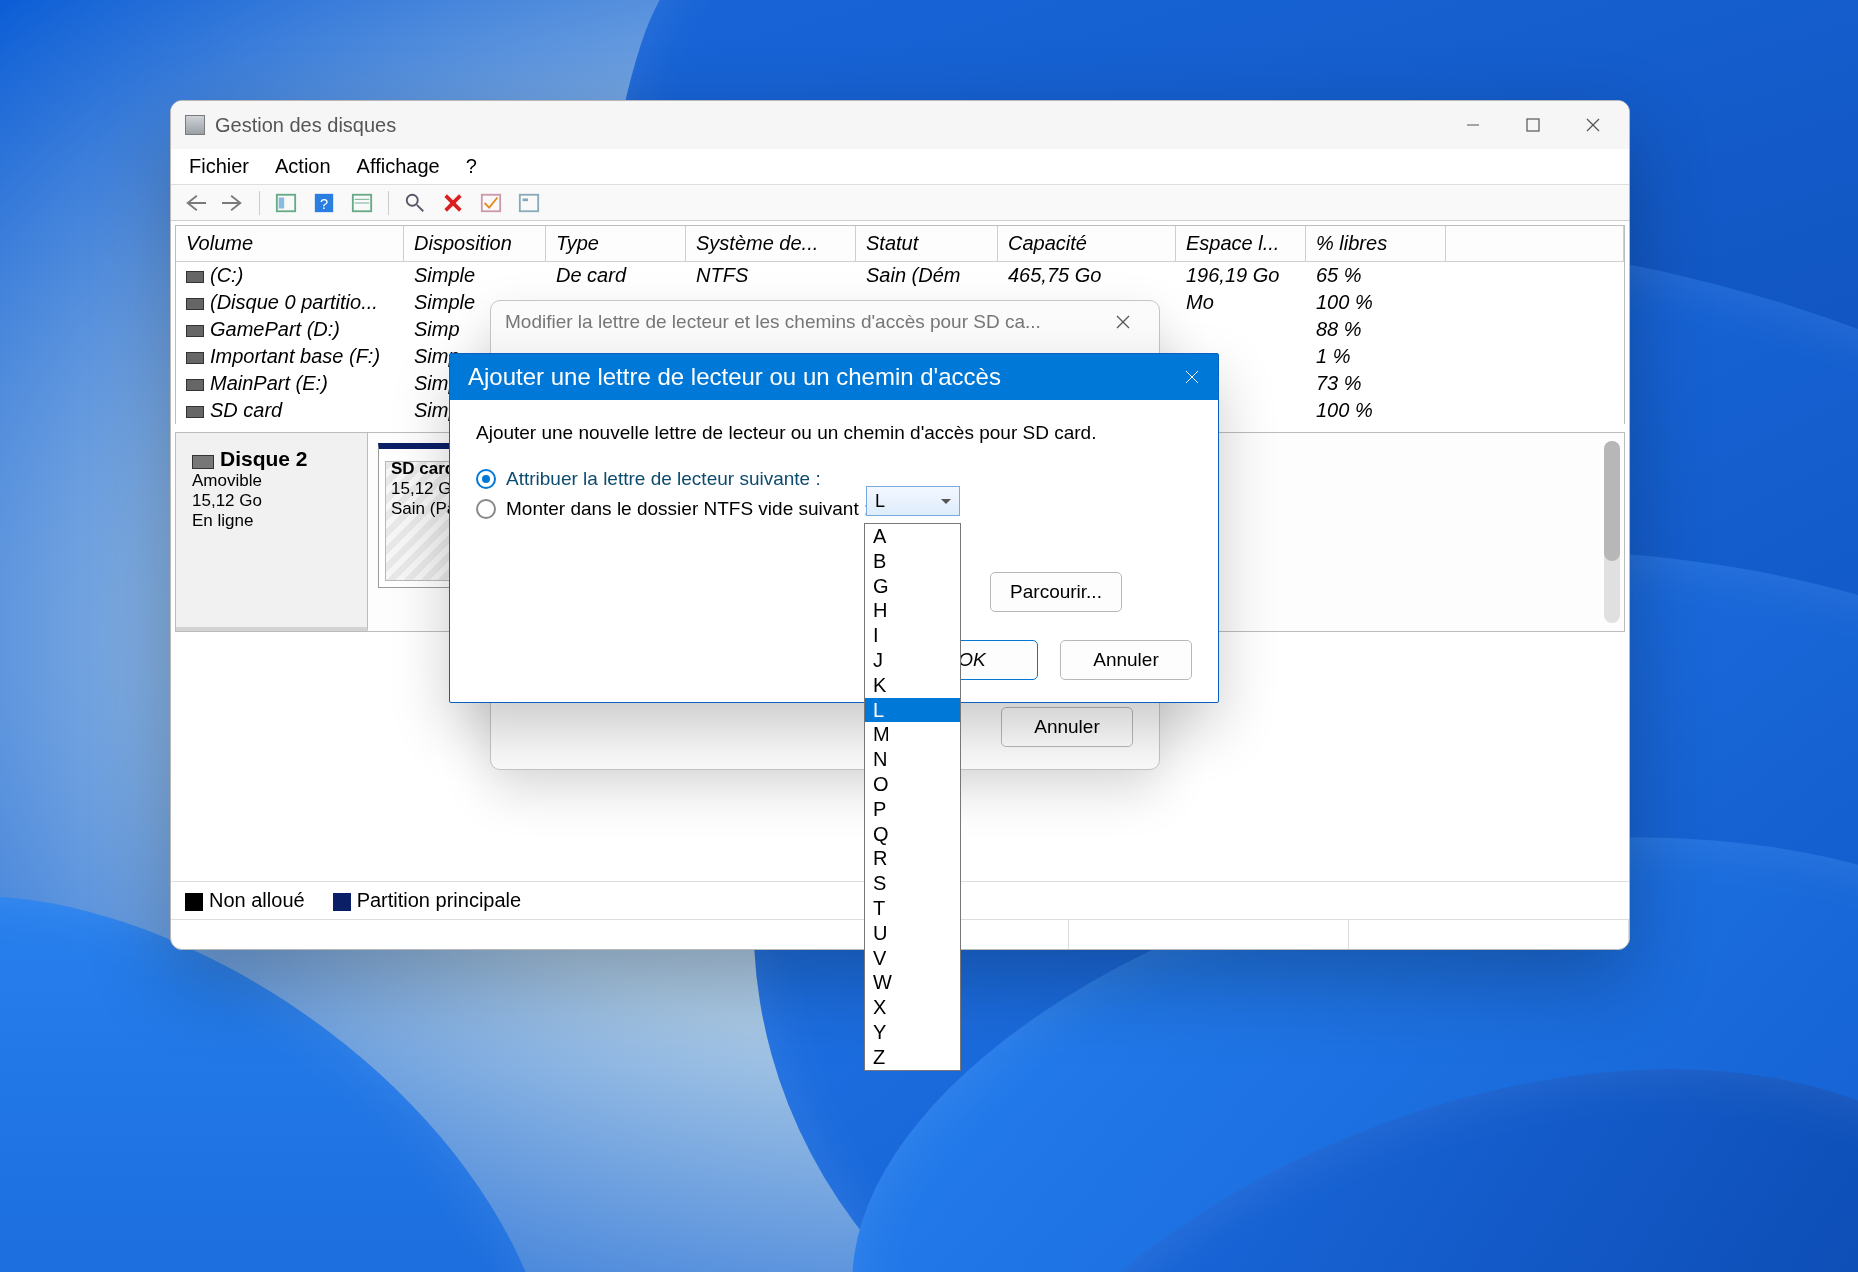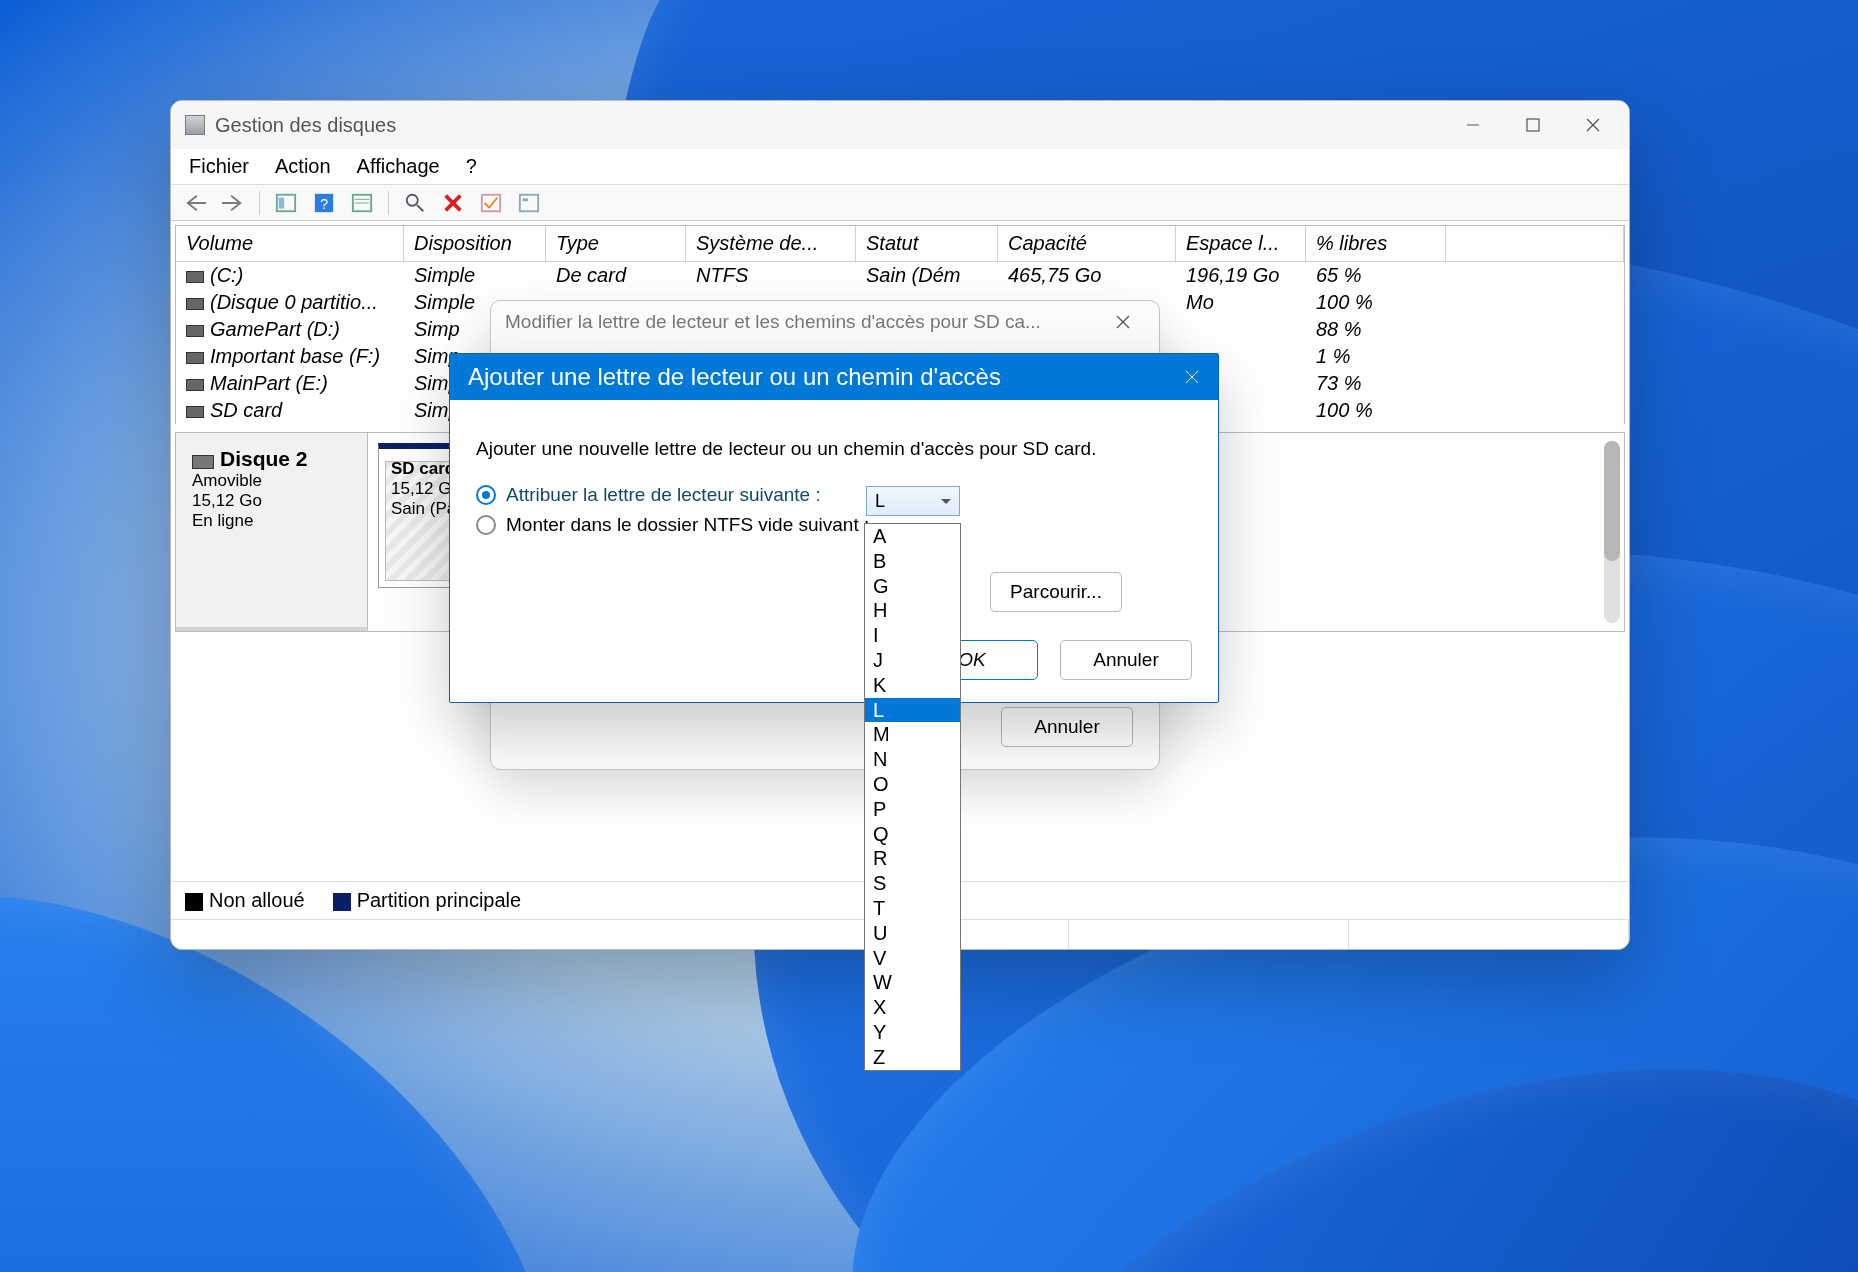--- a/index.html
+++ b/index.html
@@ -92,21 +92,21 @@
   
   .dialog1 {
     position:absolute; left:449px; top:353px; width:770px; height:350px;
     background:#fff; border:1px solid #0a5fbf; border-radius:2px;
     box-shadow:0 25px 60px rgba(0,0,0,0.2);
     z-index:5;
   }
   .d1title { height:46px; background:#0078d7; color:#fff; display:flex; align-items:center; padding:0 18px; font-size:24px;}
   .d1title .sp{flex:1;}
   .d1title .close svg{stroke:#fff;}
-  .d1body { padding:38px 26px 18px 26px; height:calc(100% - 46px); position:relative; }
+  .d1body { padding:22px 26px 18px 26px; height:calc(100% - 46px); position:relative; }
   .d1body .msg{font-size:19px; margin-bottom:24px;}
   .radio-row{display:flex;align-items:center; gap:10px; font-size:19px; margin:8px 0;}
   .radio{width:20px;height:20px;border:2px solid #888;border-radius:50%; position:relative;}
   .radio.checked{border-color:#0078d7;}
   .radio.checked::after{content:"";position:absolute;inset:4px;background:#0078d7;border-radius:50%;}
   .radio-row.checked{color:#0c4a6e;}
   .select{ position:absolute; left:416px; top:86px; width:94px;height:30px; border:1px solid #7aa9e2; background:linear-gradient(#f3f8ff,#deecfc); display:flex;align-items:center; padding:0 8px; font-size:18px;}
   .select::after{content:"";position:absolute;right:8px;top:12px;border:5px solid transparent;border-top-color:#555;}
   .textfield{position:absolute; left:26px; top:172px; width:472px; height:38px; border:1px solid #fff; background:#fff;}
   .browse{position:absolute; left:540px; top:172px;}

